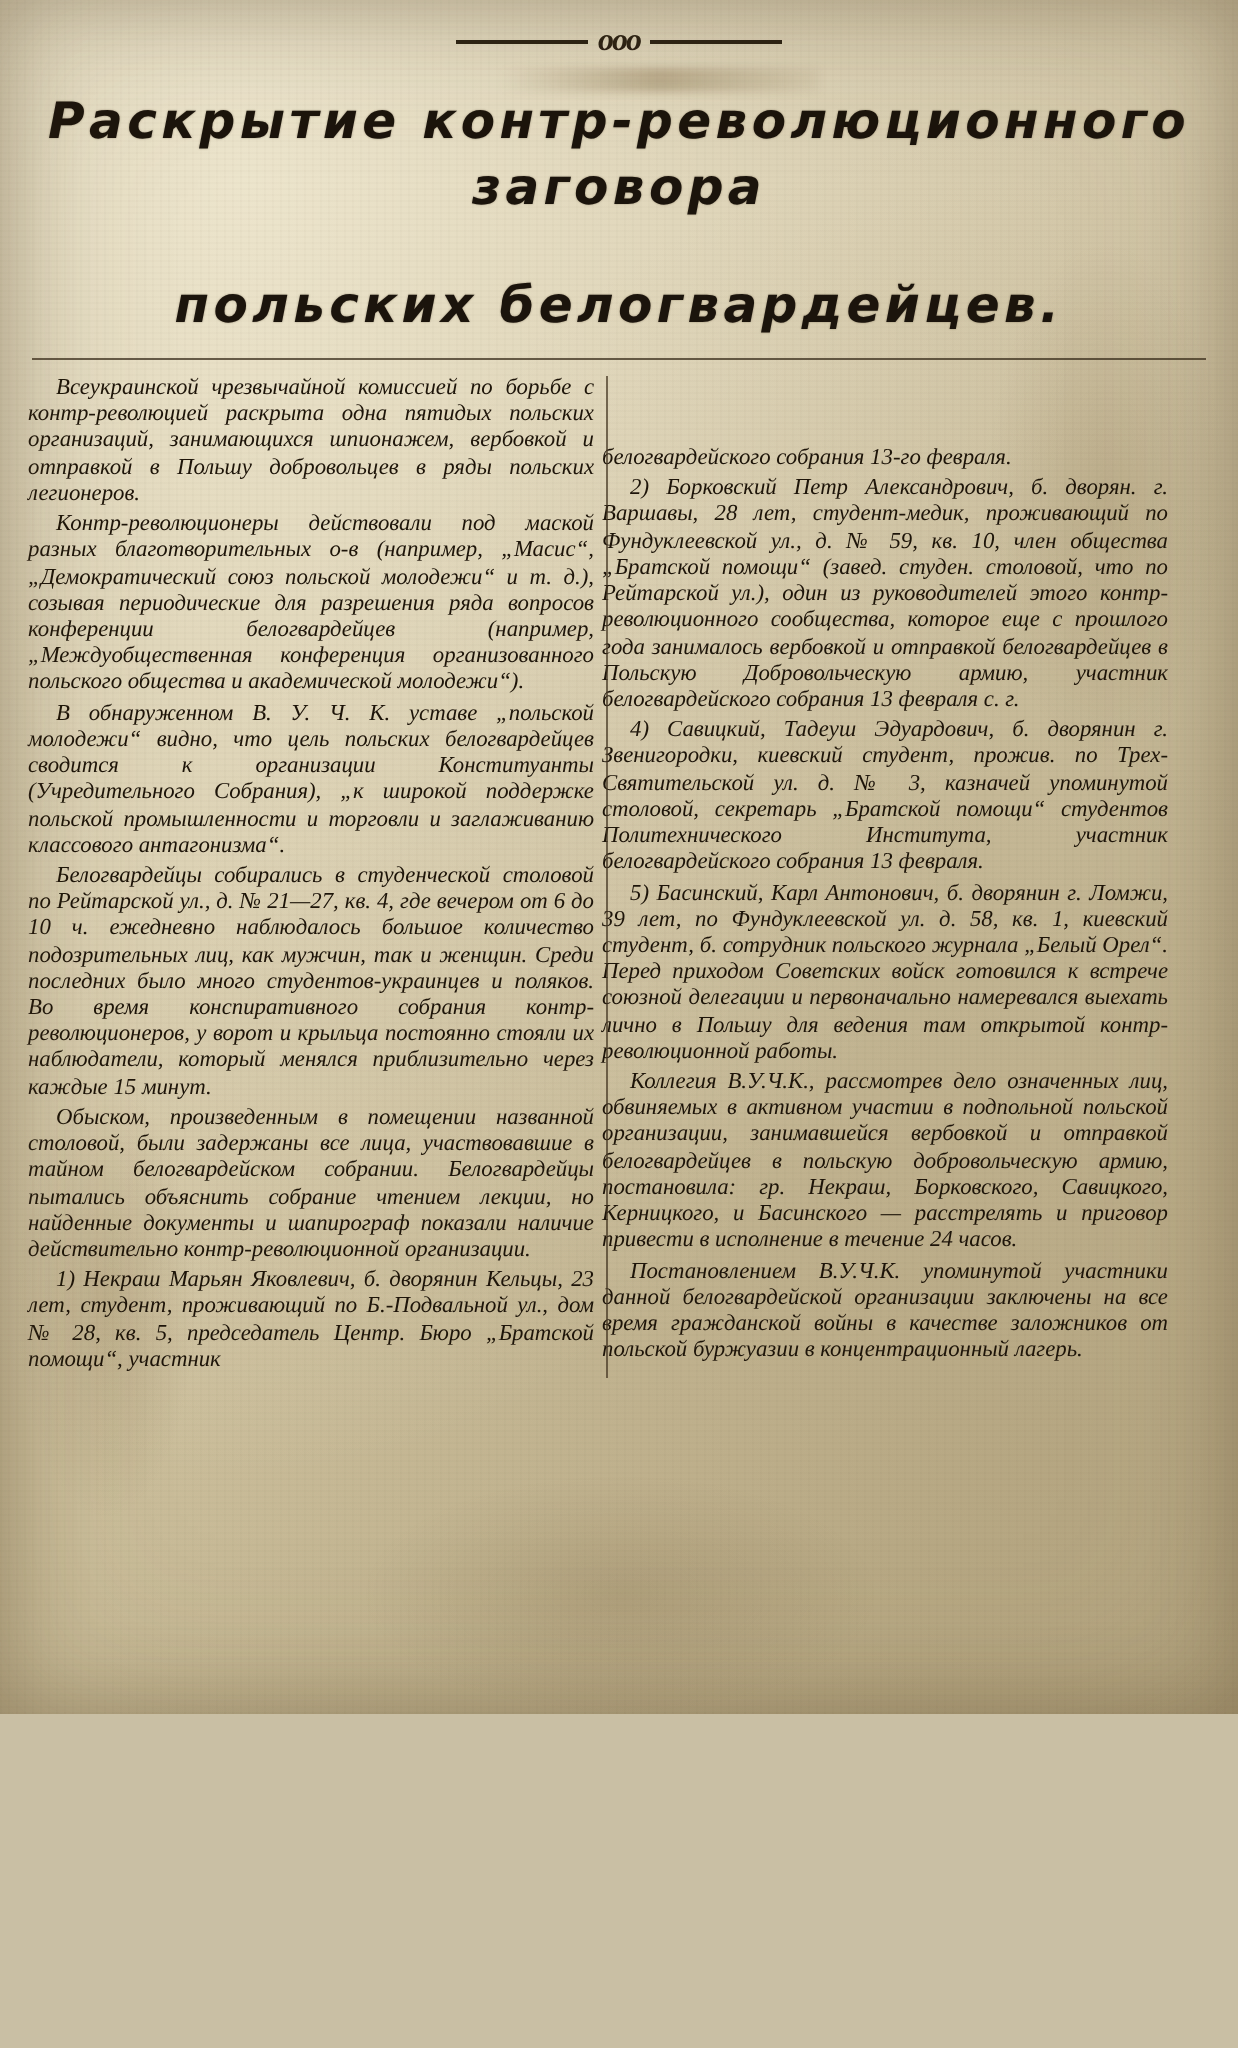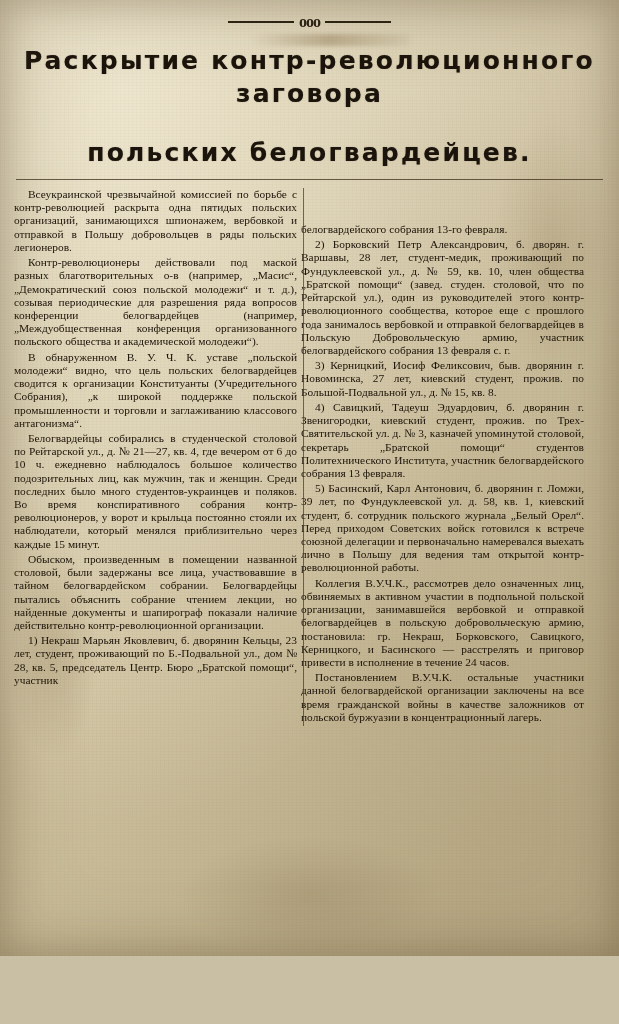--- a/index.html
+++ b/index.html
@@ -9,28 +9,29 @@
   }
   body {
     width: 619px;
     height: 1024px;
     overflow: hidden;
     font-family: "Liberation Serif", serif;
   }
   .page {
     position: relative;
     width: 619px;
-    height: 956px;
+    height: 857px;
     background:
       radial-gradient(ellipse at 20% 10%, rgba(255,250,230,0.55), rgba(0,0,0,0) 60%),
       radial-gradient(ellipse at 85% 85%, rgba(120,100,60,0.25), rgba(0,0,0,0) 65%),
       linear-gradient(170deg, #d8cdb0 0%, #d2c6a6 35%, #cfc2a0 65%, #c6b894 100%);
     box-sizing: border-box;
     padding: 0 14px;
     color: #20170e;
+    font-style: italic;
   }
   .grain {
     position: absolute;
     inset: 0;
     pointer-events: none;
     background-image:
       repeating-linear-gradient(0deg, rgba(90,70,40,0.035) 0px, rgba(90,70,40,0.035) 1px, rgba(255,255,255,0) 1px, rgba(255,255,255,0) 3px),
       repeating-linear-gradient(90deg, rgba(90,70,40,0.03) 0px, rgba(90,70,40,0.03) 1px, rgba(255,255,255,0) 1px, rgba(255,255,255,0) 4px);
     mix-blend-mode: multiply;
     opacity: 0.55;
@@ -156,22 +157,21 @@
       <p>Контр-революционеры действовали под маской разных благотворительных о-в (например, „Масис“, „Демократический союз польской молодежи“ и т. д.), созывая периодические для разрешения ряда вопросов конференции белогвардейцев (например, „Междуобщественная конференция организованного польского общества и академической молодежи“).</p>
       <p>В обнаруженном В. У. Ч. К. уставе „польской молодежи“ видно, что цель польских белогвардейцев сводится к организации Конституанты (Учредительного Собрания), „к широкой поддержке польской промышленности и торговли и заглаживанию классового антагонизма“.</p>
       <p>Белогвардейцы собирались в студенческой столовой по Рейтарской ул., д. № 21—27, кв. 4, где вечером от 6 до 10 ч. ежедневно наблюдалось большое количество подозрительных лиц, как мужчин, так и женщин. Среди последних было много студентов-украинцев и поляков. Во время конспиративного собрания контр-революционеров, у ворот и крыльца постоянно стояли их наблюдатели, который менялся приблизительно через каждые 15 минут.</p>
       <p>Обыском, произведенным в помещении названной столовой, были задержаны все лица, участвовавшие в тайном белогвардейском собрании. Белогвардейцы пытались объяснить собрание чтением лекции, но найденные документы и шапирограф показали наличие действительно контр-революционной организации.</p>
       <p>1) Некраш Марьян Яковлевич, б. дворянин Кельцы, 23 лет, студент, проживающий по Б.-Подвальной ул., дом № 28, кв. 5, председатель Центр. Бюро „Братской помощи“, участник</p>
     </div>
 
     <div class="col">
       <p class="noindent">белогвардейского собрания 13-го февраля.</p>
       <p>2) Борковский Петр Александрович, б. дворян. г. Варшавы, 28 лет, студент-медик, проживающий по Фундуклеевской ул., д. № 59, кв. 10, член общества „Братской помощи“ (завед. студен. столовой, что по Рейтарской ул.), один из руководителей этого контр-революционного сообщества, которое еще с прошлого года занималось вербовкой и отправкой белогвардейцев в Польскую Добровольческую армию, участник белогвардейского собрания 13 февраля с. г.</p>
-      <p>3) Керницкий, Иосиф Феликсович, быв. дворянин г. Новоминска, 27 лет, киевский студент, прожив. по Большой-Подвальной ул., д. № 15, кв. 8.</p>
       <p>4) Савицкий, Тадеуш Эдуардович, б. дворянин г. Звенигородки, киевский студент, прожив. по Трех-Святительской ул. д. № 3, казначей упоминутой столовой, секретарь „Братской помощи“ студентов Политехнического Института, участник белогвардейского собрания 13 февраля.</p>
       <p>5) Басинский, Карл Антонович, б. дворянин г. Ломжи, 39 лет, по Фундуклеевской ул. д. 58, кв. 1, киевский студент, б. сотрудник польского журнала „Белый Орел“. Перед приходом Советских войск готовился к встрече союзной делегации и первоначально намеревался выехать лично в Польшу для ведения там открытой контр-революционной работы.</p>
       <p>Коллегия В.У.Ч.К., рассмотрев дело означенных лиц, обвиняемых в активном участии в подпольной польской организации, занимавшейся вербовкой и отправкой белогвардейцев в польскую добровольческую армию, постановила: гр. Некраш, Борковского, Савицкого, Керницкого, и Басинского — расстрелять и приговор привести в исполнение в течение 24 часов.</p>
-      <p>Постановлением В.У.Ч.К. остальные участники данной белогвардейской организации заключены на все время гражданской войны в качестве заложников от польской буржуазии в концентрационный лагерь.</p>
+      <p>Постановлением В.У.Ч.К. упоминутой участники данной белогвардейской организации заключены на все время гражданской войны в качестве заложников от польской буржуазии в концентрационный лагерь.</p>
     </div>
   </div>
 
   <div class="edge"></div>
 </div>
 
 </body></html>

